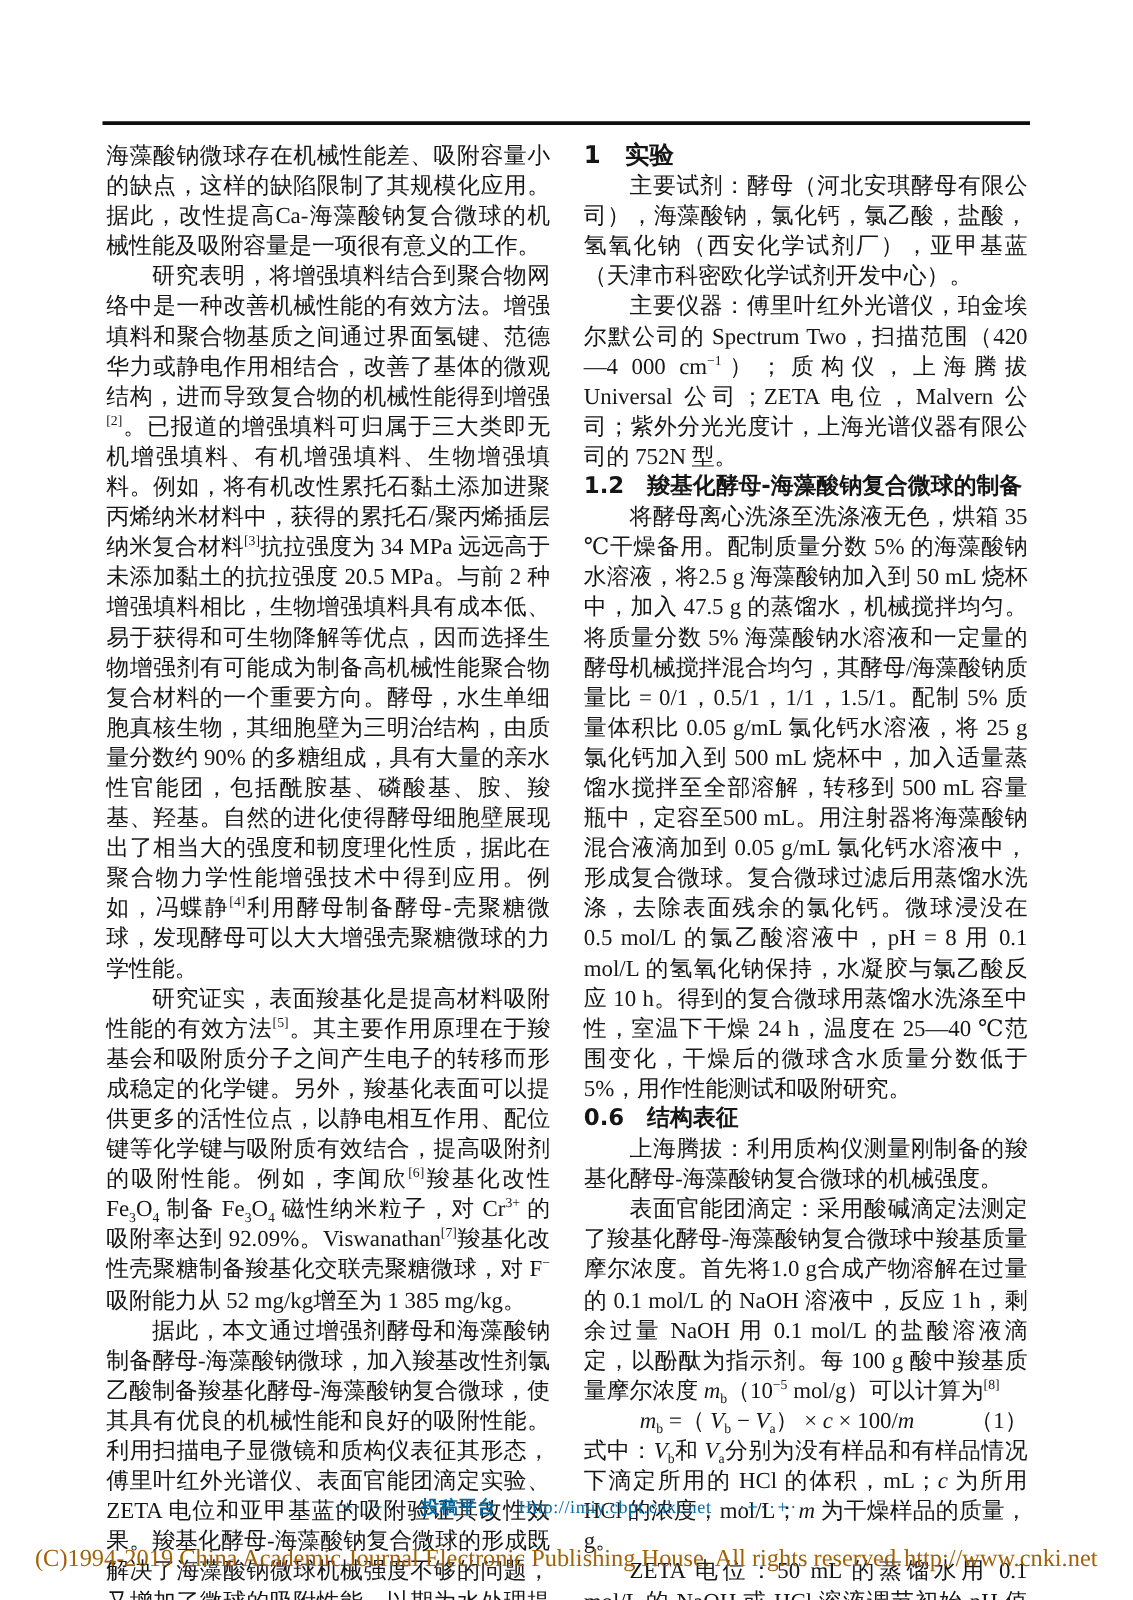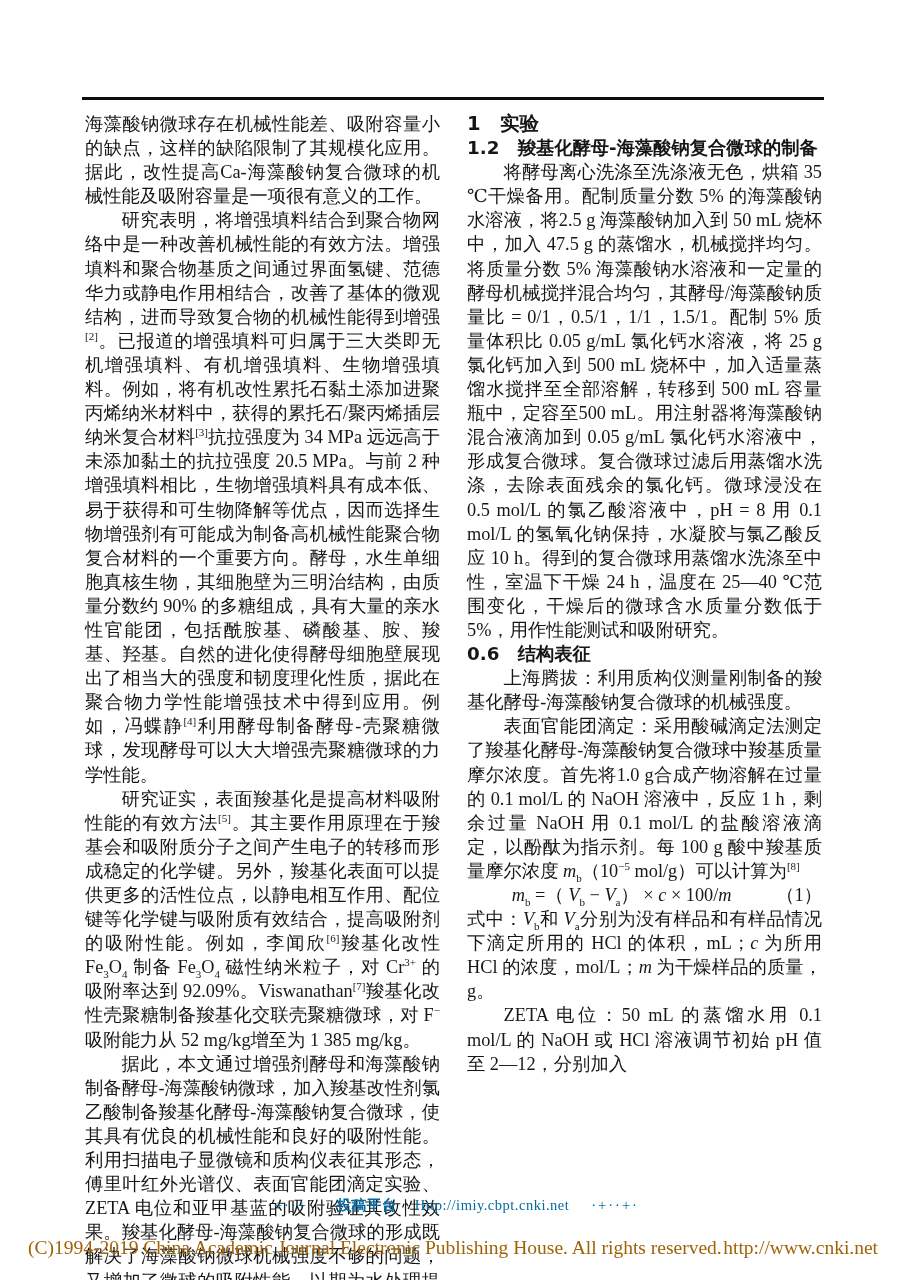--- a/index.html
+++ b/index.html
@@ -81,20 +81,22 @@
 
     <div class="col">
       <p class="noindent">海藻酸钠微球存在机械性能差、吸附容量小的缺点，这样的缺陷限制了其规模化应用。据此，改性提高Ca-海藻酸钠复合微球的机械性能及吸附容量是一项很有意义的工作。</p>
       <p>研究表明，将增强填料结合到聚合物网络中是一种改善机械性能的有效方法。增强填料和聚合物基质之间通过界面氢键、范德华力或静电作用相结合，改善了基体的微观结构，进而导致复合物的机械性能得到增强<sup>[2]</sup>。已报道的增强填料可归属于三大类即无机增强填料、有机增强填料、生物增强填料。例如，将有机改性累托石黏土添加进聚丙烯纳米材料中，获得的累托石/聚丙烯插层纳米复合材料<sup>[3]</sup>抗拉强度为 34 MPa 远远高于未添加黏土的抗拉强度 20.5 MPa。与前 2 种增强填料相比，生物增强填料具有成本低、易于获得和可生物降解等优点，因而选择生物增强剂有可能成为制备高机械性能聚合物复合材料的一个重要方向。酵母，水生单细胞真核生物，其细胞壁为三明治结构，由质量分数约 90% 的多糖组成，具有大量的亲水性官能团，包括酰胺基、磷酸基、胺、羧基、羟基。自然的进化使得酵母细胞壁展现出了相当大的强度和韧度理化性质，据此在聚合物力学性能增强技术中得到应用。例如，冯蝶静<sup>[4]</sup>利用酵母制备酵母-壳聚糖微球，发现酵母可以大大增强壳聚糖微球的力学性能。</p>
       <p>研究证实，表面羧基化是提高材料吸附性能的有效方法<sup>[5]</sup>。其主要作用原理在于羧基会和吸附质分子之间产生电子的转移而形成稳定的化学键。另外，羧基化表面可以提供更多的活性位点，以静电相互作用、配位键等化学键与吸附质有效结合，提高吸附剂的吸附性能。例如，李闻欣<sup>[6]</sup>羧基化改性 Fe<sub>3</sub>O<sub>4</sub> 制备 Fe<sub>3</sub>O<sub>4</sub> 磁性纳米粒子，对 Cr<sup>3+</sup> 的吸附率达到 92.09%。Viswanathan<sup>[7]</sup>羧基化改性壳聚糖制备羧基化交联壳聚糖微球，对 F<sup>−</sup> 吸附能力从 52 mg/kg增至为 1 385 mg/kg。</p>
       <p>据此，本文通过增强剂酵母和海藻酸钠制备酵母-海藻酸钠微球，加入羧基改性剂氯乙酸制备羧基化酵母-海藻酸钠复合微球，使其具有优良的机械性能和良好的吸附性能。利用扫描电子显微镜和质构仪表征其形态，傅里叶红外光谱仪、表面官能团滴定实验、ZETA 电位和亚甲基蓝的吸附验证其改性效果。羧基化酵母-海藻酸钠复合微球的形成既解决了海藻酸钠微球机械强度不够的问题，又增加了微球的吸附性能，以期为水处理提供一种潜在的吸附材料。</p>
     </div>
 
     <div class="col">
       <h2 class="sec-h1">1　实验</h2>
+      <p>主要试剂：酵母（河北安琪酵母有限公司），海藻酸钠，氯化钙，氯乙酸，盐酸，氢氧化钠（西安化学试剂厂），亚甲基蓝（天津市科密欧化学试剂开发中心）。</p>
+      <p>主要仪器：傅里叶红外光谱仪，珀金埃尔默公司的 Spectrum Two，扫描范围（420—4 000 cm<sup>−1</sup>）；质构仪，上海腾拔 Universal 公司；ZETA 电位，Malvern 公司；紫外分光光度计，上海光谱仪器有限公司的 752N 型。</p>
       <h3 class="sec-h2">1.2　羧基化酵母-海藻酸钠复合微球的制备</h3>
       <p>将酵母离心洗涤至洗涤液无色，烘箱 35 ℃干燥备用。配制质量分数 5% 的海藻酸钠水溶液，将2.5 g 海藻酸钠加入到 50 mL 烧杯中，加入 47.5 g 的蒸馏水，机械搅拌均匀。将质量分数 5% 海藻酸钠水溶液和一定量的酵母机械搅拌混合均匀，其酵母/海藻酸钠质量比 = 0/1，0.5/1，1/1，1.5/1。配制 5% 质量体积比 0.05 g/mL 氯化钙水溶液，将 25 g 氯化钙加入到 500 mL 烧杯中，加入适量蒸馏水搅拌至全部溶解，转移到 500 mL 容量瓶中，定容至500 mL。用注射器将海藻酸钠混合液滴加到 0.05 g/mL 氯化钙水溶液中，形成复合微球。复合微球过滤后用蒸馏水洗涤，去除表面残余的氯化钙。微球浸没在 0.5 mol/L 的氯乙酸溶液中，pH = 8 用 0.1 mol/L 的氢氧化钠保持，水凝胶与氯乙酸反应 10 h。得到的复合微球用蒸馏水洗涤至中性，室温下干燥 24 h，温度在 25—40 ℃范围变化，干燥后的微球含水质量分数低于 5%，用作性能测试和吸附研究。</p>
       <h3 class="sec-h2">0.6　结构表征</h3>
       <p>上海腾拔：利用质构仪测量刚制备的羧基化酵母-海藻酸钠复合微球的机械强度。</p>
       <p>表面官能团滴定：采用酸碱滴定法测定了羧基化酵母-海藻酸钠复合微球中羧基质量摩尔浓度。首先将1.0 g合成产物溶解在过量的 0.1 mol/L 的 NaOH 溶液中，反应 1 h，剩余过量 NaOH 用 0.1 mol/L 的盐酸溶液滴定，以酚酞为指示剂。每 100 g 酸中羧基质量摩尔浓度 <i>m</i><sub>b</sub>（10<sup>−5</sup> mol/g）可以计算为<sup>[8]</sup></p>
       <div class="equation">
         <span class="eq-body"><i>m</i><sub>b</sub> =（ <i>V</i><sub>b</sub> − <i>V</i><sub>a</sub>） × <i>c</i> × 100/<i>m</i></span>
         <span class="eq-num">（1）</span>
       </div>
       <p class="noindent">式中：<i>V</i><sub>b</sub>和 <i>V</i><sub>a</sub>分别为没有样品和有样品情况下滴定所用的 HCl 的体积，mL；<i>c</i> 为所用 HCl 的浓度，mol/L；<i>m</i> 为干燥样品的质量，g。</p>

